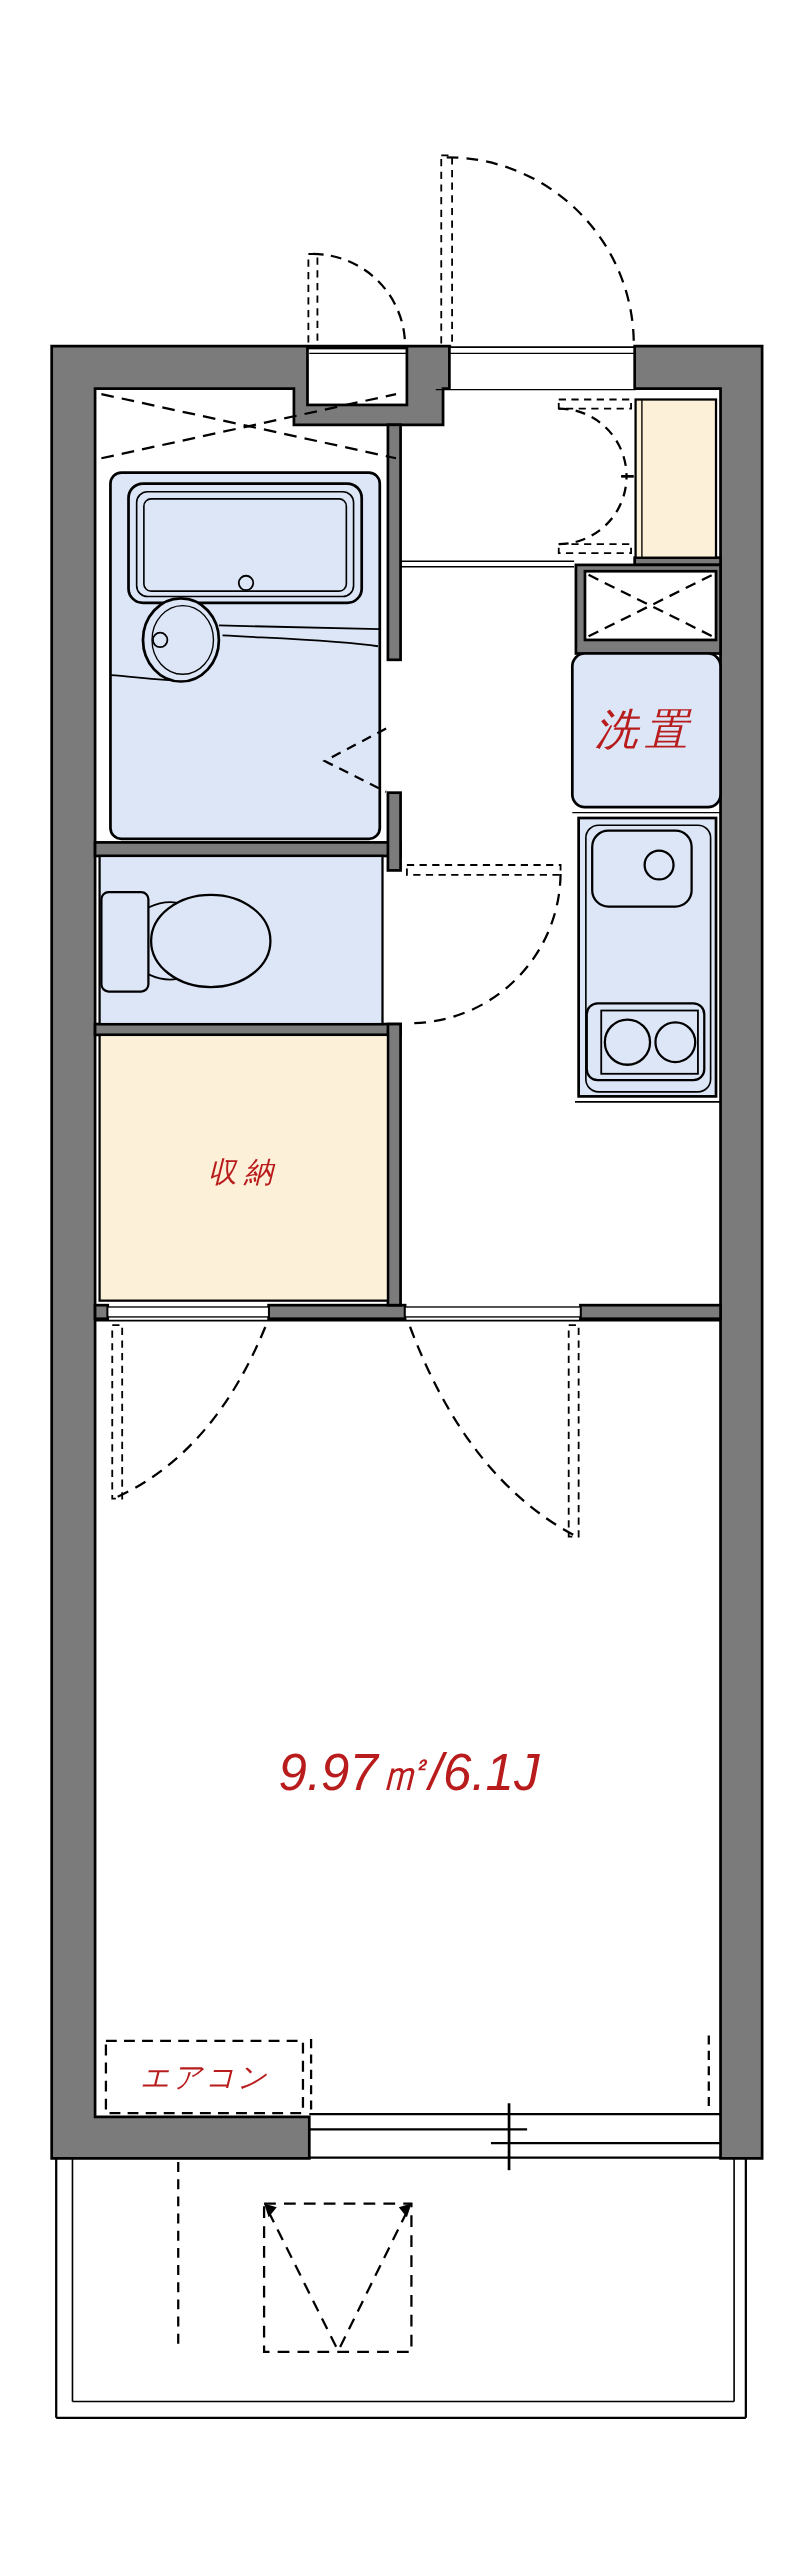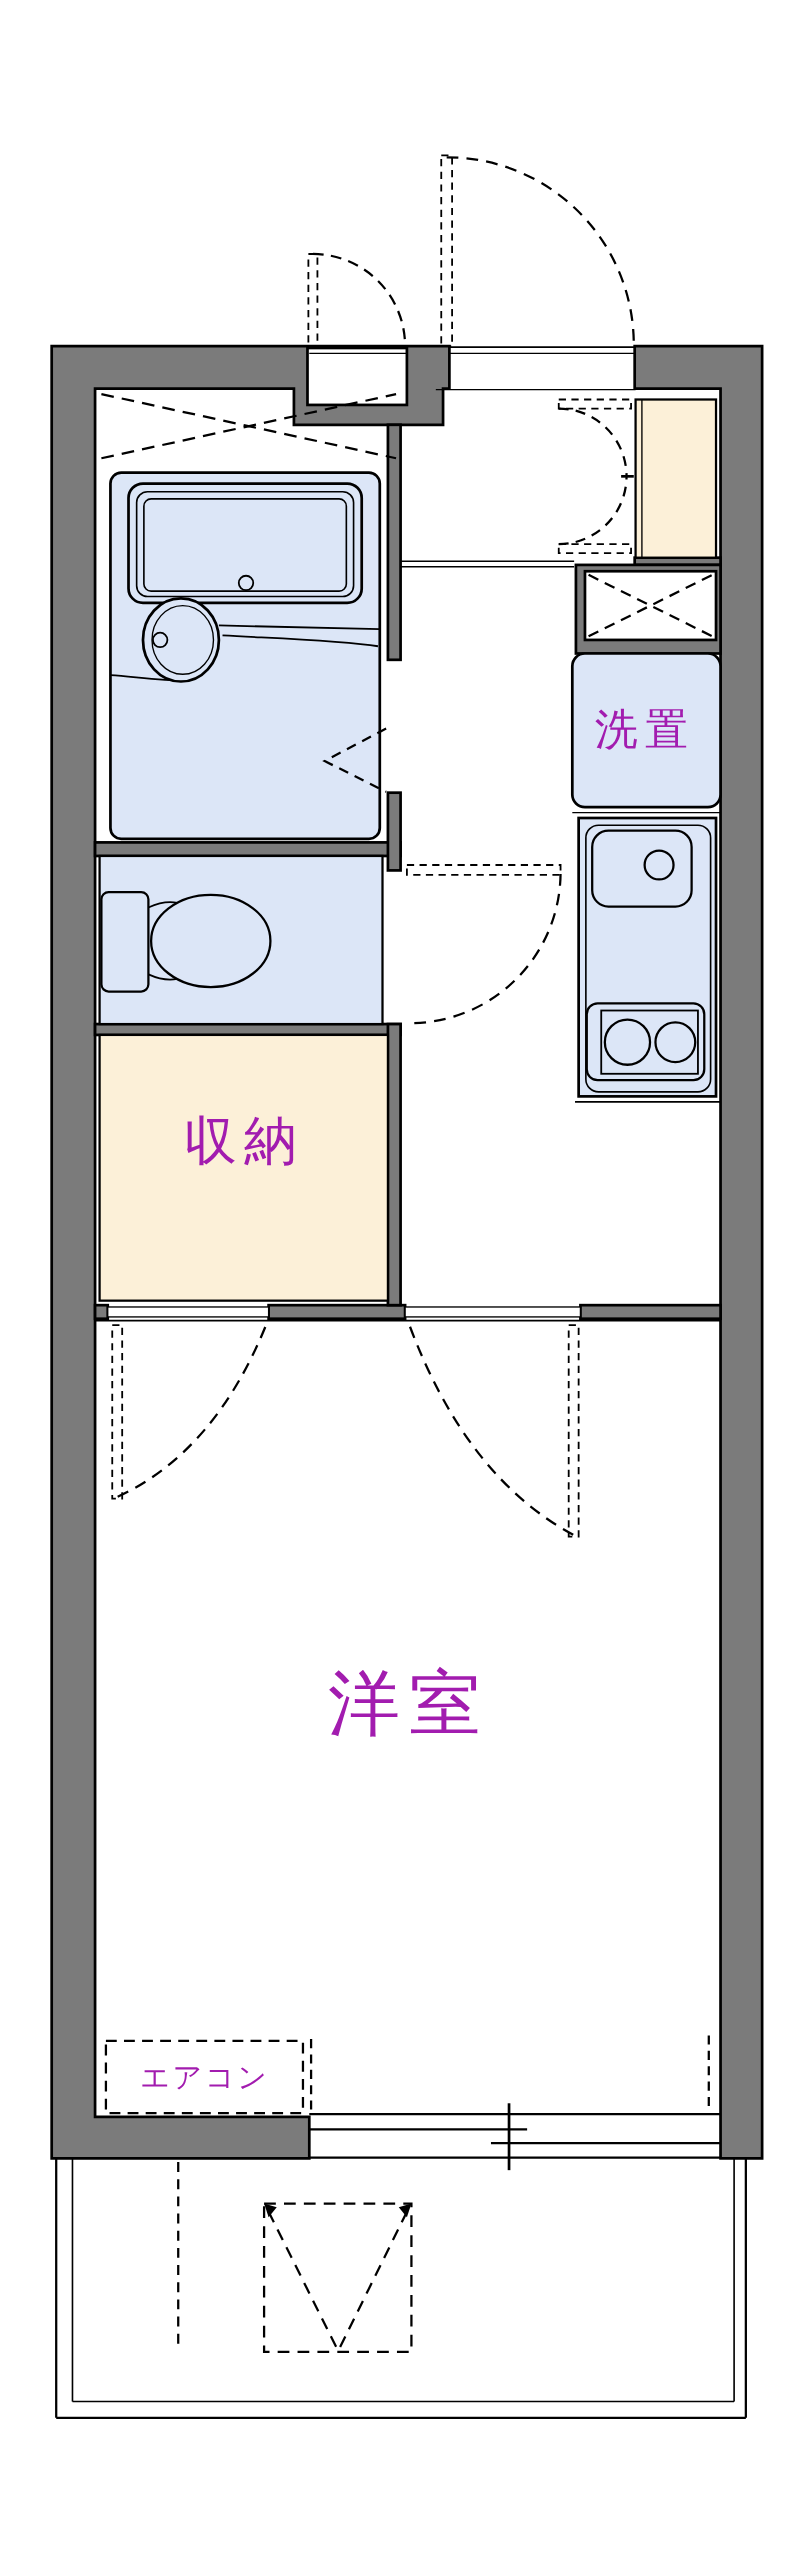--- a/index.html
+++ b/index.html
@@ -2,26 +2,27 @@
 <html style="font-size:14.5px"><head>
 <meta charset="utf-8">
 <style>
   html,body{margin:0;padding:0;background:#ffffff;}
   #canvas{position:relative;width:812px;height:2576px;background:#ffffff;overflow:hidden;}
   #plan-svg{position:absolute;left:0;top:0;}
   .lbl{
     position:absolute;
     transform:translate(-50%,-50%);
     font-family:"Liberation Sans", sans-serif;
-    color:#a21caf;
+    color:#b91c1c;
     white-space:nowrap;
     line-height:1;
+    font-style:italic;
   }
   .lbl-washer  {left:645px;top:729px;font-size:43px;letter-spacing:7.2px;}
-  .lbl-storage {left:244px;top:1140px;font-size:53px;letter-spacing:7.2px;}
+  .lbl-storage {left:244px;top:1172px;font-size:29px;letter-spacing:7.2px;}
   .lbl-room    {left:409px;top:1703px;font-size:72px;letter-spacing:9px;}
   .lbl-size    {left:409px;top:1772px;font-size:51px;}
   .lbl-aircon  {left:205px;top:2077px;font-size:29px;letter-spacing:2.7px;text-align:center;}
 </style>
 </head>
 <body>
 
 <div id="canvas">
 
 <svg id="plan-svg" width="812" height="2576" viewBox="0 0 898 2850">
@@ -160,17 +161,17 @@
     <rect x="292" y="2438" width="163" height="164" stroke-width="2.5" stroke-dasharray="13 9"></rect>
     <line x1="297" y1="2447" x2="372" y2="2597" stroke-width="2.5" stroke-dasharray="13 9"></line>
     <line x1="450" y1="2447" x2="376" y2="2597" stroke-width="2.5" stroke-dasharray="13 9"></line>
     <polygon points="292,2438 306,2442 297,2453" fill="#000" stroke="none"></polygon>
     <polygon points="455,2438 441,2442 450,2453" fill="#000" stroke="none"></polygon>
   </g>
 </svg>
 
 <div class="lbl lbl-washer">洗置</div>
 <div class="lbl lbl-storage">収納</div>
-<div class="lbl lbl-room">洋室</div>
+<div class="lbl lbl-size">9.97㎡/6.1J</div>
 <div class="lbl lbl-aircon">エアコン</div>
 
 </div>
 
 
 </body></html>

